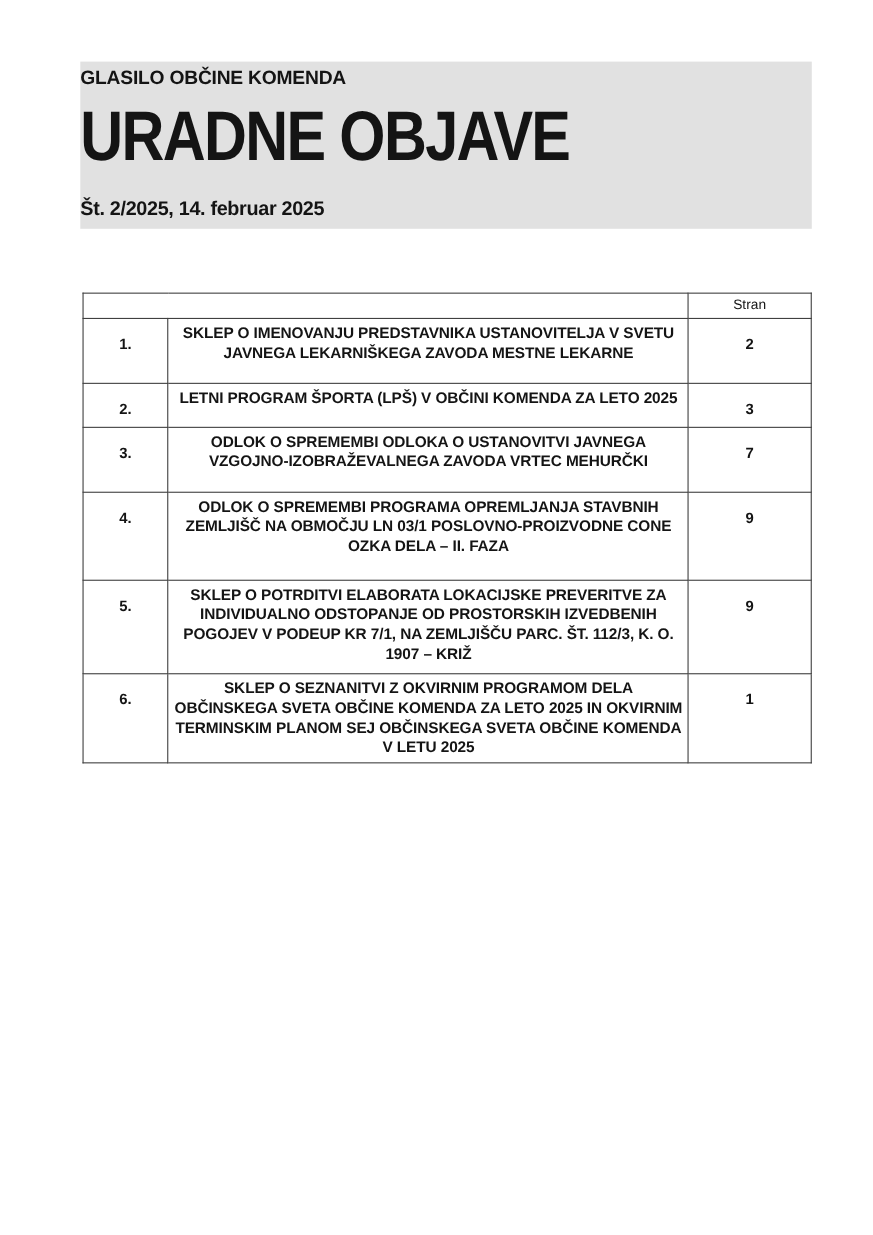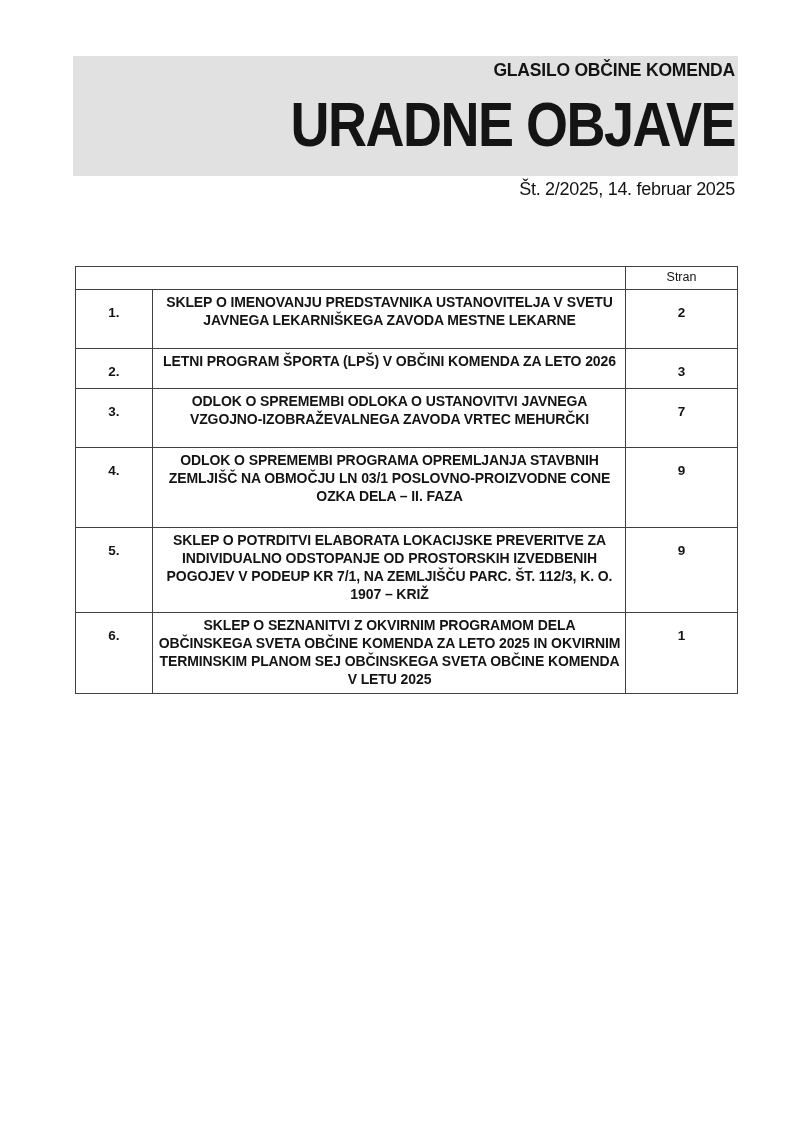--- a/index.html
+++ b/index.html
@@ -13,44 +13,43 @@
     position: relative;
     width: 794px; height: 1123px;
     overflow: hidden;
     background: #ffffff;
   }
 
   
   .masthead {
     position: absolute;
     left: 73px; top: 56px;
-    width: 665px; height: 120px;
+    width: 665px; height: 152px;
     background: #e1e1e1;
-    text-align: right;
     padding: 3px 3px 0 0;
   }
   .masthead .publication {
     font-size: 17.5px;
     font-weight: bold;
     line-height: 22px;
     letter-spacing: -0.2px;
   }
   .masthead .big-title {
     font-size: 54px;
     font-weight: bold;
     line-height: 54px;
     letter-spacing: -1.5px;
     margin-top: 16px;
     transform: scaleY(1.18);
     transform-origin: right center;
     white-space: nowrap;
   }
   .masthead .issue-line {
     font-size: 18px;
-    font-weight: normal;
+    font-weight: bold;
     line-height: 22px;
     letter-spacing: -0.3px;
     margin-top: 27px;
   }
 
   
   table.toc {
     position: absolute;
     left: 75px; top: 266px;
     width: 662px;
@@ -128,21 +127,21 @@
       </tr>
 
       <tr class="r0">
         <td class="num-cell">1.</td>
         <td class="title-cell">SKLEP O IMENOVANJU PREDSTAVNIKA USTANOVITELJA V SVETU JAVNEGA LEKARNIŠKEGA ZAVODA MESTNE LEKARNE</td>
         <td class="page-cell">2</td>
       </tr>
 
       <tr class="r1">
         <td class="num-cell">2.</td>
-        <td class="title-cell">LETNI PROGRAM ŠPORTA (LPŠ) V OBČINI KOMENDA ZA LETO 2026</td>
+        <td class="title-cell">LETNI PROGRAM ŠPORTA (LPŠ) V OBČINI KOMENDA ZA LETO 2025</td>
         <td class="page-cell">3</td>
       </tr>
 
       <tr class="r2">
         <td class="num-cell">3.</td>
         <td class="title-cell">ODLOK O SPREMEMBI ODLOKA O USTANOVITVI JAVNEGA VZGOJNO-IZOBRAŽEVALNEGA ZAVODA VRTEC MEHURČKI</td>
         <td class="page-cell">7</td>
       </tr>
 
       <tr class="r3">

